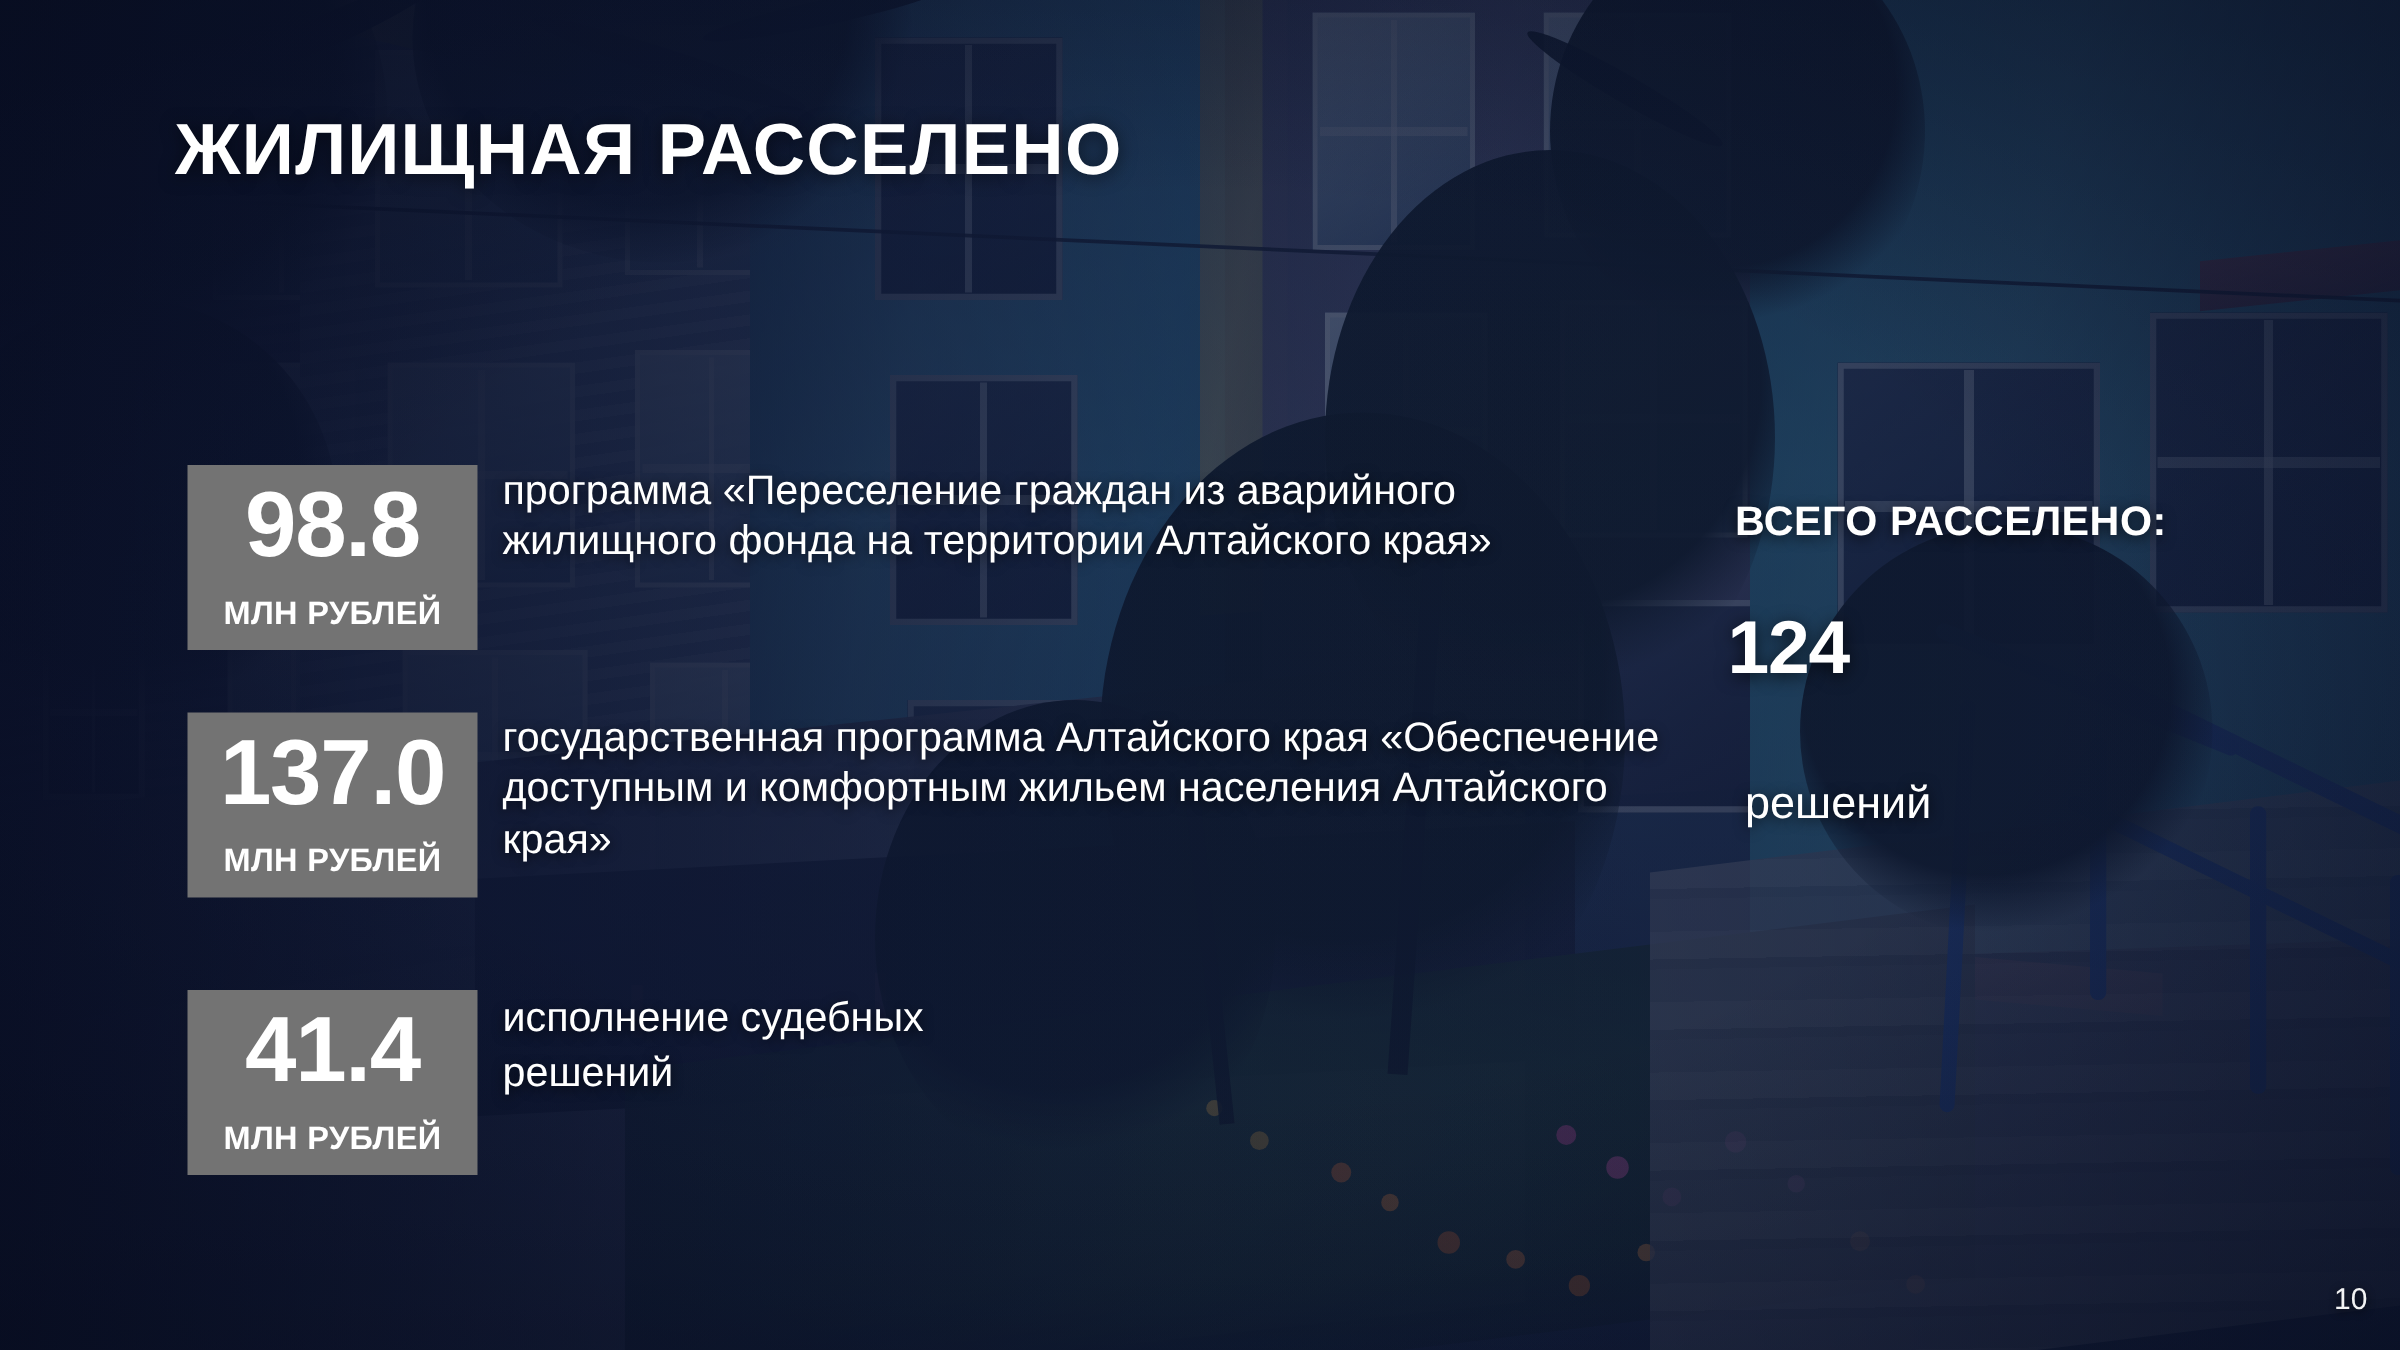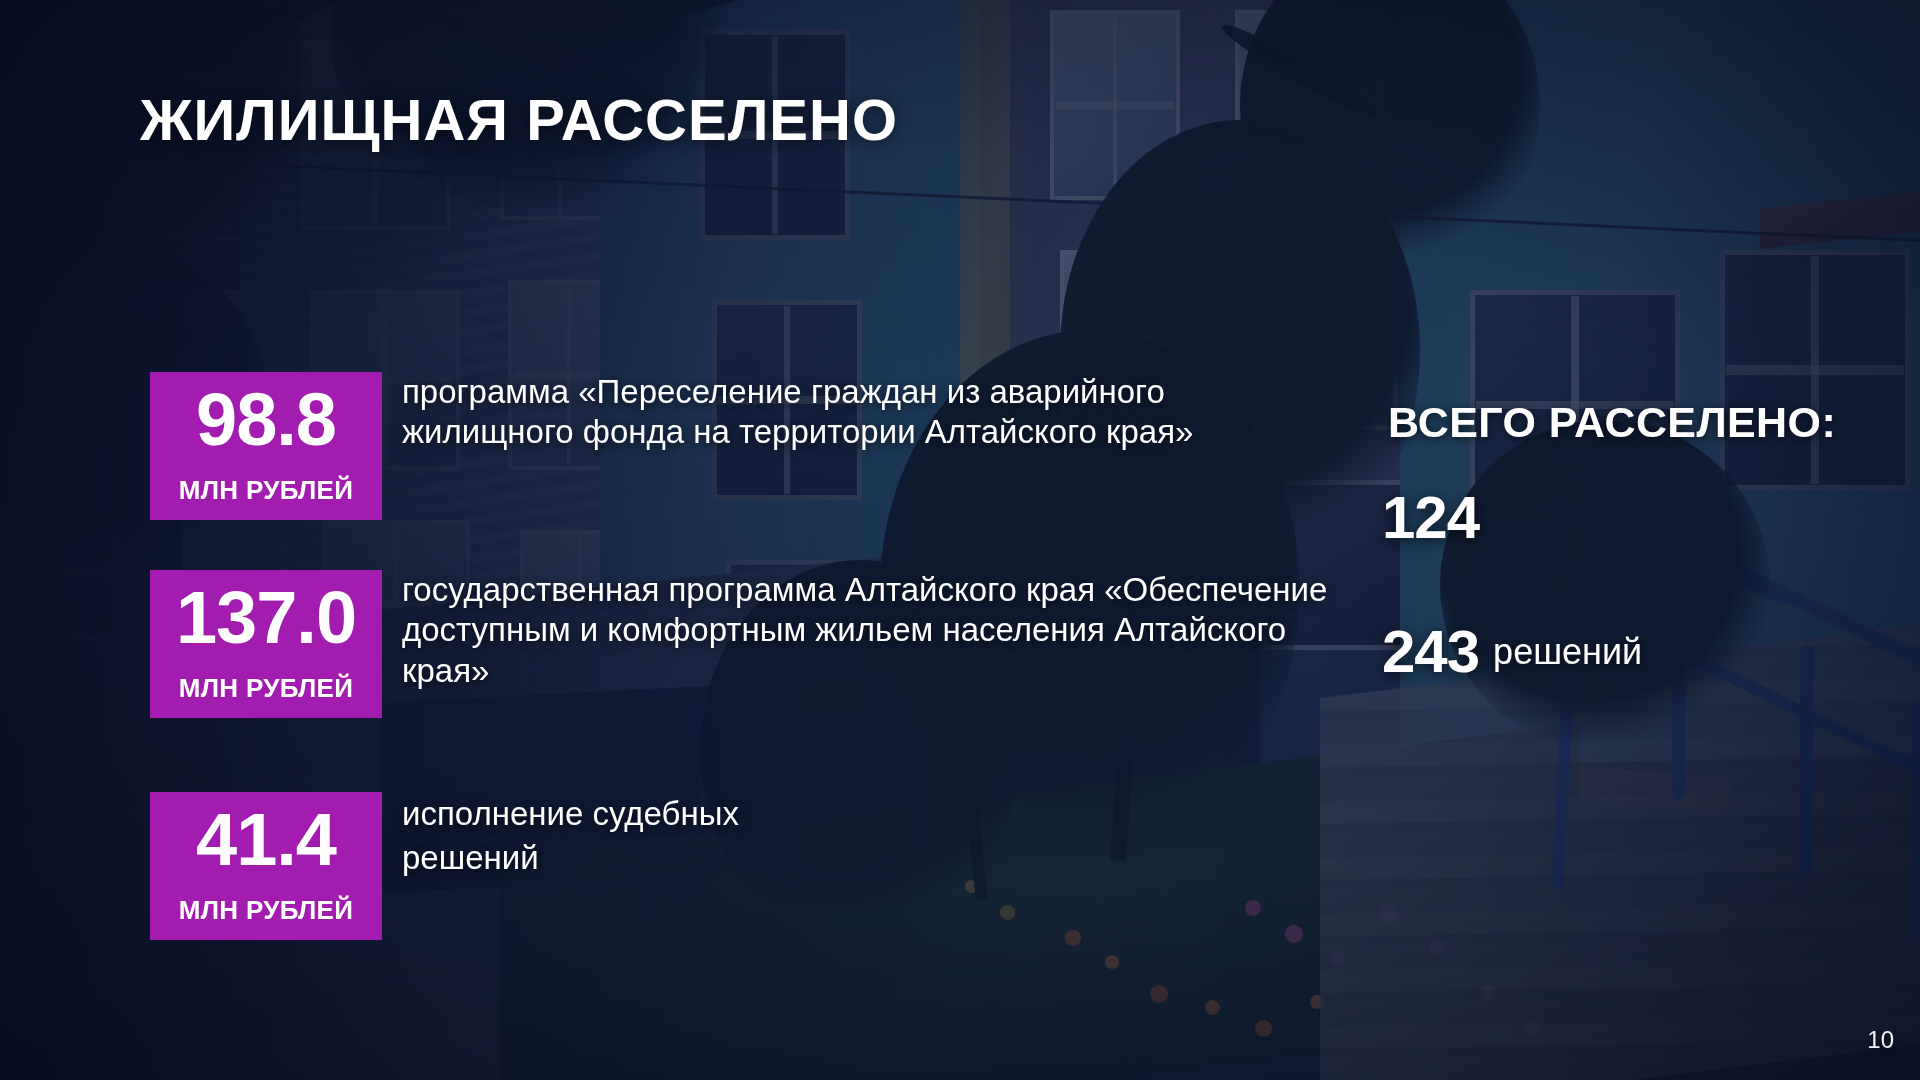--- a/index.html
+++ b/index.html
@@ -249,21 +249,21 @@
 
   .fin-row { position: absolute; left: 150px; }
   .fin-row.r0 { top: 372px; }
   .fin-row.r1 { top: 570px; }
   .fin-row.r2 { top: 792px; }
 
   .amount-box {
     position: absolute;
     left: 0; top: 0;
     width: 232px;
-    background: #a21caf;
+    background: #737373;
     color: #fff;
     text-align: center;
     padding: 12px 0 14px 0;
     box-sizing: border-box;
   }
   .amount-value {
     font-size: 74px;
     font-weight: bold;
     line-height: .96;
     letter-spacing: -1px;
@@ -283,21 +283,21 @@
     line-height: 1.22;
     color: #ffffff;
     text-shadow: 0 2px 9px rgba(0,0,0,.65);
   }
   .fin-row.r2 .fin-desc { width: 430px; line-height: 1.32; }
 
   
   .right-title {
     position: absolute;
     left: 1388px; top: 398px;
-    font-size: 43px;
+    font-size: 33px;
     font-weight: bold;
     color: #fff;
     letter-spacing: .4px;
     text-shadow: 0 2px 10px rgba(0,0,0,.7);
     white-space: nowrap;
   }
   .res-row { position: absolute; left: 1382px; display: flex; align-items: center; }
   .res-row.a { top: 488px; }
   .res-row.b { top: 622px; }
   .res-num {
@@ -459,19 +459,18 @@
       <div class="fin-desc">исполнение судебных решений</div>
     </div>
 
     <div class="right-title">ВСЕГО РАССЕЛЕНО:</div>
 
     <div class="res-row a">
       <div class="res-num">124</div>
     </div>
 
     <div class="res-row b">
-      <div class="res-num">243</div>
       <div class="res-label">решений</div>
     </div>
 
     <div class="page-num">10</div>
   </div>
 </div>
 
 </body></html>

